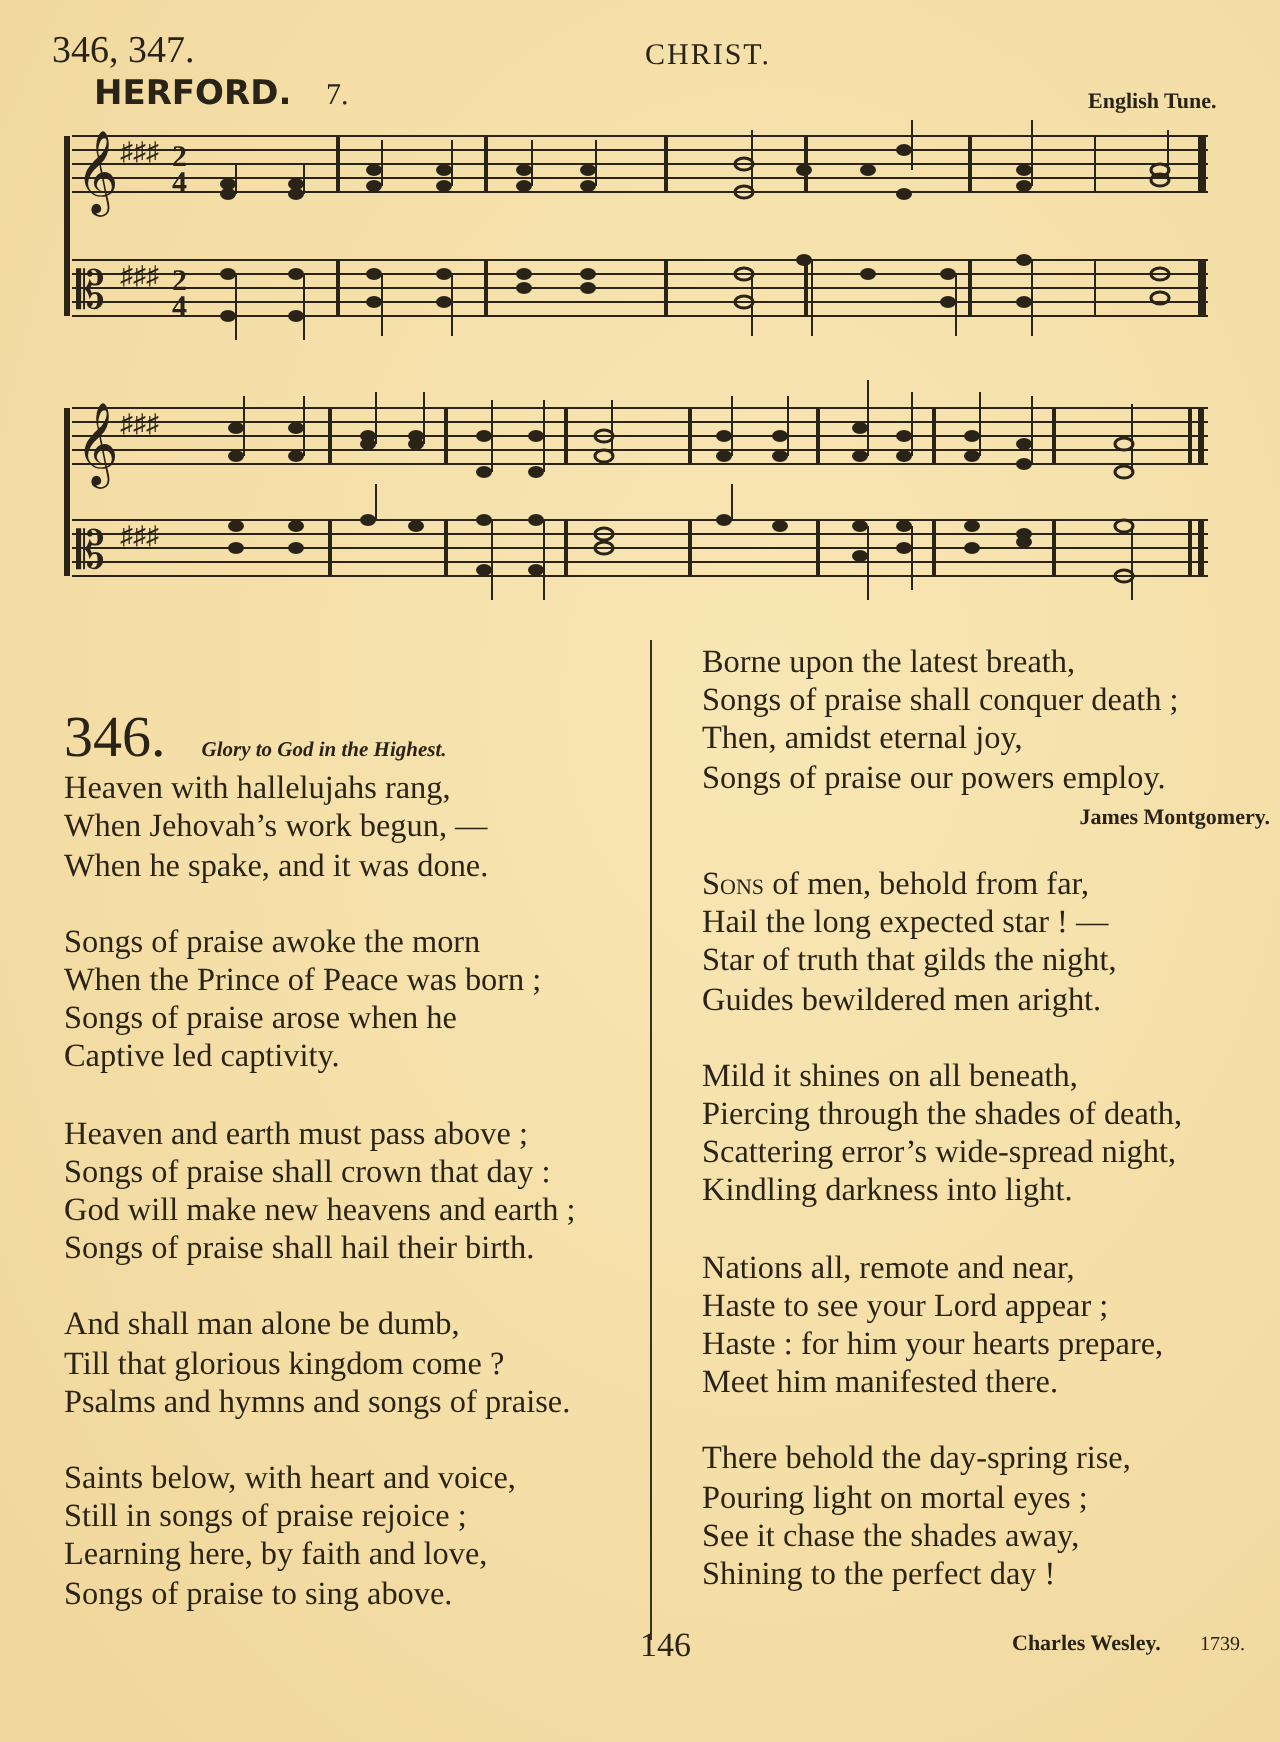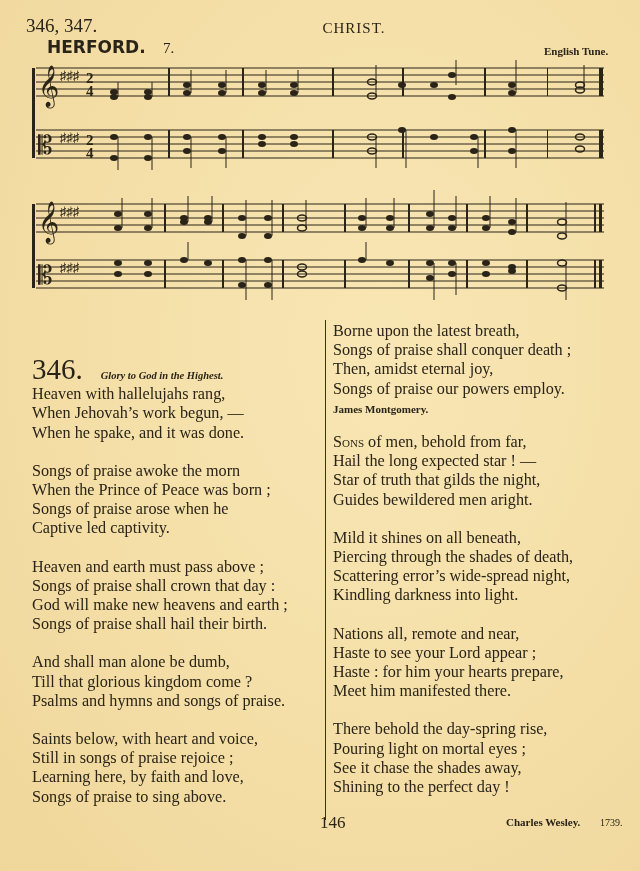--- a/index.html
+++ b/index.html
@@ -16,30 +16,30 @@
   .section-title { left: 0; width: 640px; top: 20px; text-align: center; font-size: 15px; letter-spacing: 1px; padding-left: 34px; }
   .tune-name { left: 47px; top: 37px; font-family: "DejaVu Sans", "Liberation Sans", sans-serif; font-weight: bold; font-size: 17px; }
   .tune-meter { left: 163px; top: 40px; font-size: 15px; }
   .tune-origin { left: 544px; top: 45px; font-size: 11px; font-weight: bold; }
 
   .music-system { left: 32px; width: 578px; }
   .music-system svg { display: block; }
 
   .col { font-size: 16.2px; line-height: 19.2px; }
   .col-left { left: 32px; top: 320px; width: 285px; }
-  .col-right { left: 333px; top: 322px; width: 290px; }
+  .col-right { left: 351px; top: 322px; width: 290px; }
   .col-divider { left: 325px; top: 320px; width: 1px; height: 500px; background: #3a3125; }
 
   .hymn-head { display: flex; align-items: baseline; margin-top: 33px; }
   .hymn-number { font-size: 29px; line-height: 32px; margin-right: 18px; }
   .hymn-title { font-style: italic; font-size: 10.5px; font-weight: bold; }
   .verse { margin-bottom: 19px; }
   .verse div { white-space: nowrap; }
   .sc { font-variant: small-caps; }
-  .attrib { font-size: 11px; font-weight: bold; margin-top: 1px; padding-right: 6px; }
+  .attrib { text-align: right; font-size: 11px; font-weight: bold; margin-top: 1px; padding-right: 6px; }
 
   .page-number { left: 320px; top: 813px; font-size: 17px; }
   .attrib-bottom { left: 506px; top: 816px; font-size: 11px; font-weight: bold; }
   .attrib-year { left: 600px; top: 817px; font-size: 10px; }
 </style>
 </head>
 <body>
 
 <div class="abs hymn-nums">346, 347.</div>
 <div class="abs section-title">CHRIST.</div>

